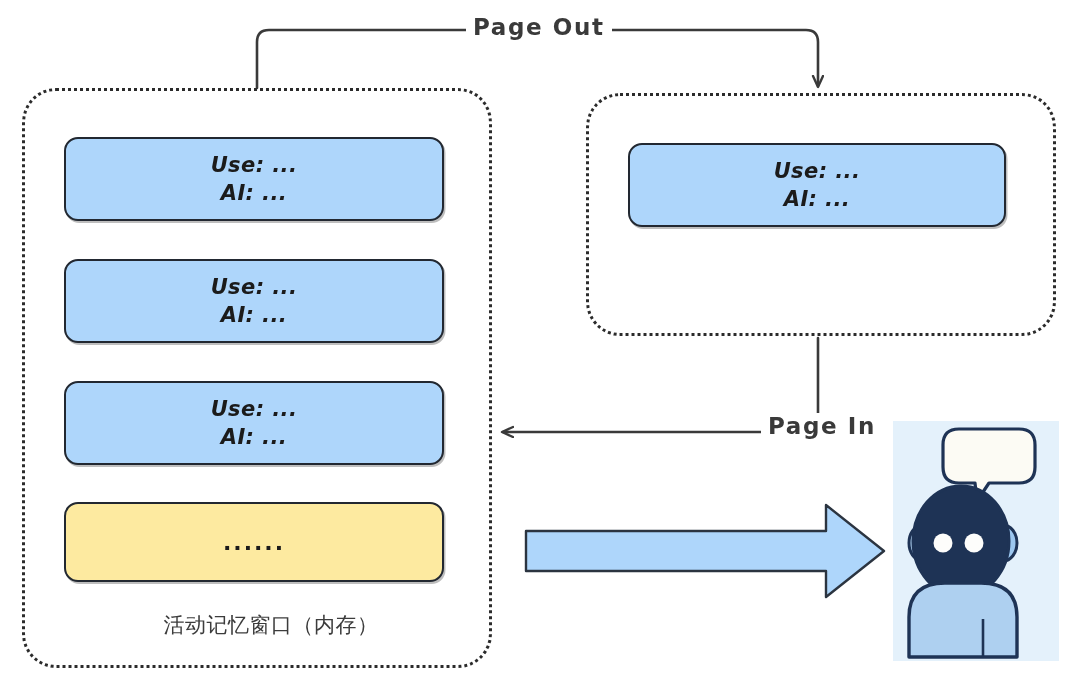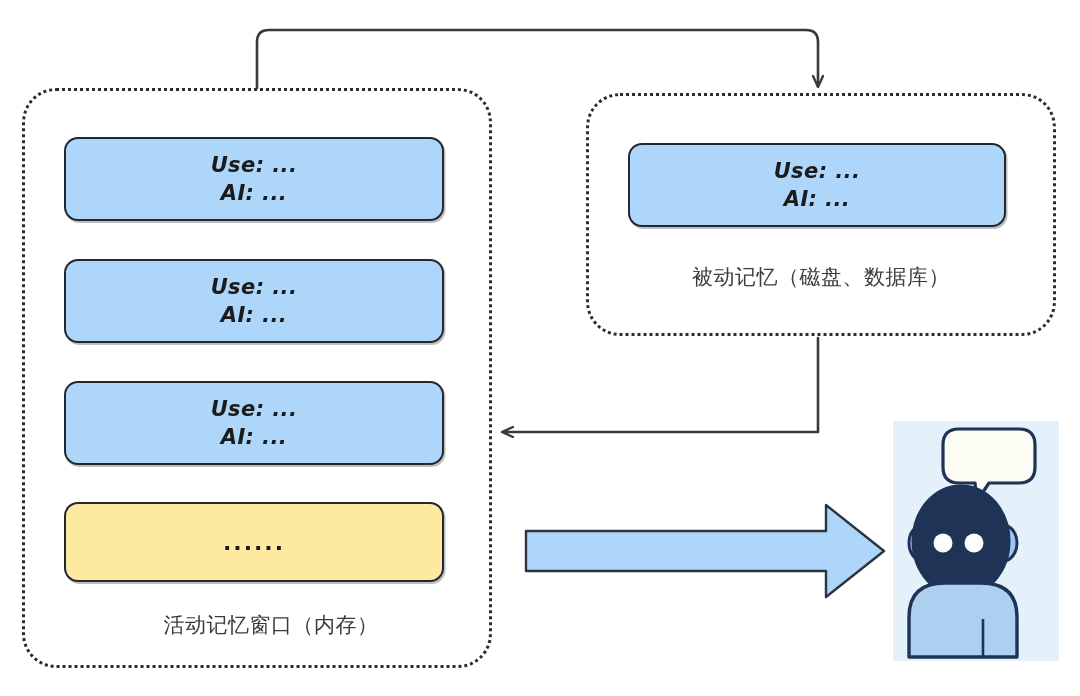--- a/index.html
+++ b/index.html
@@ -176,22 +176,23 @@
 
   <div class="caption" id="caption-active">活动记忆窗口（内存）</div>
 
   <div class="dash-box" id="passive-memory-box"></div>
 
   <div class="card blue" id="card-passive-1">
     <div class="line">Use: ...</div>
     <div class="line">AI: ...</div>
   </div>
 
-  <div class="caption" id="caption-passive">被动记忆（磁盘、数据库）</div>
-
+
+  <div class="edge-label" id="label-page-out">Page Out</div>
+  <div class="edge-label" id="label-page-in">Page In</div>
 
   <div id="robot-avatar">
     <svg width="166" height="240" viewBox="0 0 166 240">
 
       <g>
         <path d="M66,8 L126,8 Q142,8 142,24 L142,46 Q142,62 126,62 L96,62 L84,80 L82,62 L66,62
                  Q50,62 50,46 L50,24 Q50,8 66,8 Z" fill="#fcfbf4" stroke="#1e3355" stroke-width="3.2" stroke-linejoin="round"></path>
       </g>
 
       <ellipse cx="28" cy="122" rx="12" ry="17" fill="#aed0f0" stroke="#1e3355" stroke-width="3"></ellipse>

